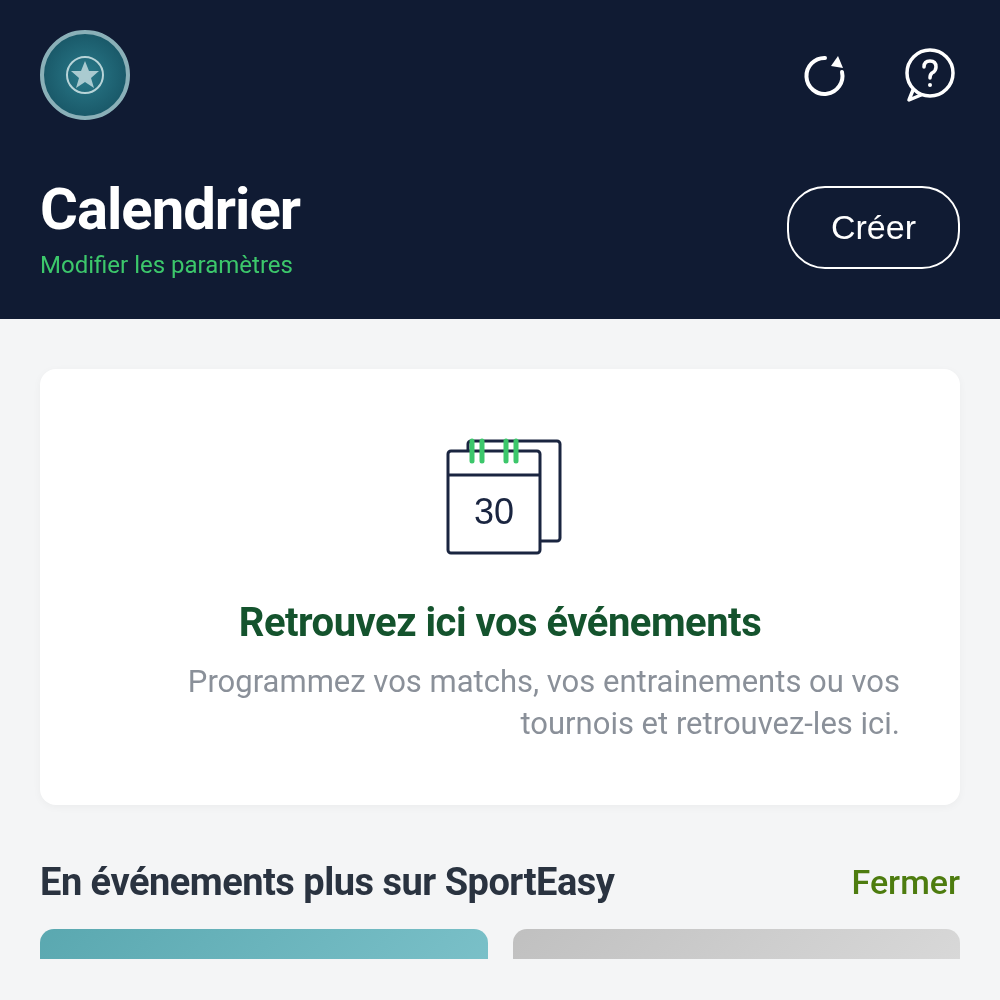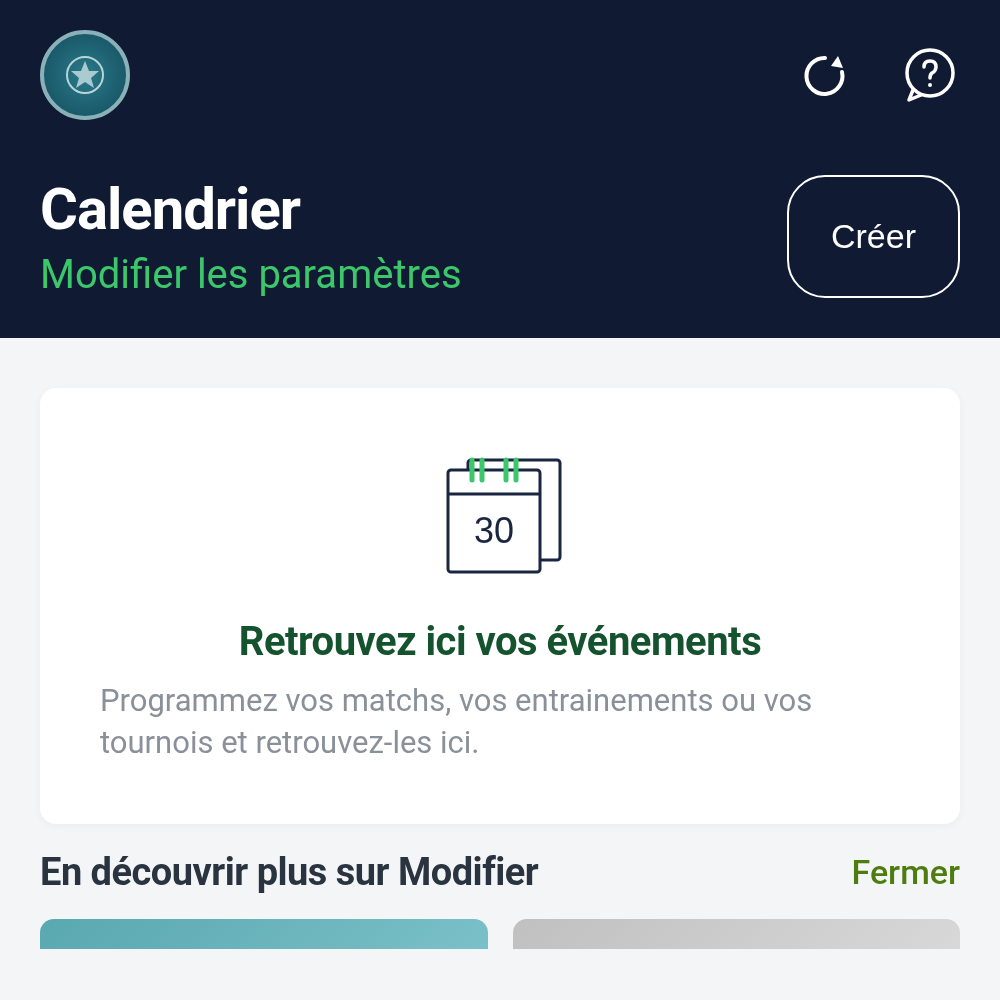--- a/index.html
+++ b/index.html
@@ -64,38 +64,39 @@
       display: flex;
       align-items: center;
       justify-content: center;
       cursor: pointer;
       color: white;
     }
     
     .title-row {
       display: flex;
       justify-content: space-between;
+      align-items: center;
     }
     
     .title-section {
       display: flex;
       flex-direction: column;
     }
     
     .page-title {
       color: white;
       font-size: 58px;
       font-weight: 700;
       letter-spacing: -1px;
       margin-bottom: 8px;
     }
     
     .subtitle-link {
       color: #3cc76b;
-      font-size: 40px;
+      font-size: 24px;
       font-weight: 400;
       cursor: pointer;
     }
     
     .create-btn {
       border: 2px solid white;
       border-radius: 38px;
       padding: 20px 42px;
       color: white;
       font-size: 34px;
@@ -109,21 +110,21 @@
     }
     
     .empty-card {
       background: white;
       border-radius: 16px;
       padding: 50px 60px 60px 60px;
       box-shadow: 0 2px 8px rgba(0,0,0,0.04);
       display: flex;
       flex-direction: column;
       align-items: center;
-      margin-bottom: 26px;
+      margin-bottom: 55px;
     }
     
     .calendar-icon {
       width: 140px;
       height: 140px;
       margin-bottom: 40px;
       position: relative;
     }
     
     .card-title {
@@ -131,21 +132,21 @@
       font-weight: 700;
       color: #14532d;
       text-align: center;
       margin-bottom: 15px;
       letter-spacing: -0.5px;
     }
     
     .card-description {
       font-size: 31px;
       color: #8a9099;
-      text-align: left;
+      text-align: right;
       line-height: 1.35;
     }
     
     .discover-row {
       display: flex;
       justify-content: space-between;
       align-items: center;
       margin-bottom: 25px;
     }
     
@@ -230,21 +231,21 @@
         <line x1="76" y1="22" x2="76" y2="42" stroke="#3cc76b" stroke-width="5" stroke-linecap="round"></line>
         <line x1="86" y1="22" x2="86" y2="42" stroke="#3cc76b" stroke-width="5" stroke-linecap="round"></line>
         <text x="64" y="105" font-size="36" font-weight="500" fill="#1a2540" text-anchor="middle" font-family="Arial">30</text>
       </svg>
     </div>
     <h2 class="card-title">Retrouvez ici vos événements</h2>
     <p class="card-description">Programmez vos matchs, vos entrainements ou vos tournois et retrouvez-les ici.</p>
   </div>
 
   <div class="discover-row">
-    <h3 class="discover-title">En découvrir plus sur Modifier</h3>
+    <h3 class="discover-title">En événements plus sur SportEasy</h3>
     <span class="close-link">Fermer</span>
   </div>
 
   <div class="cards-row">
     <div class="promo-card"></div>
     <div class="promo-card"></div>
   </div>
 </div>
 
 </body></html>

